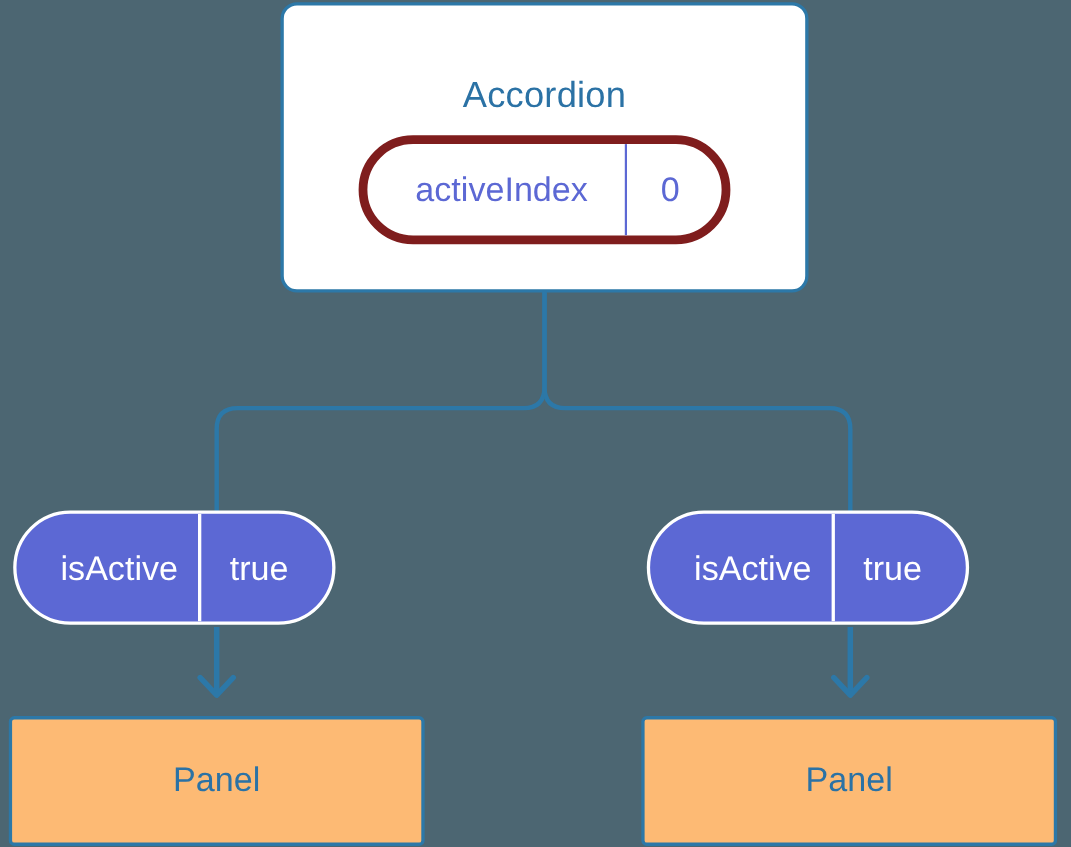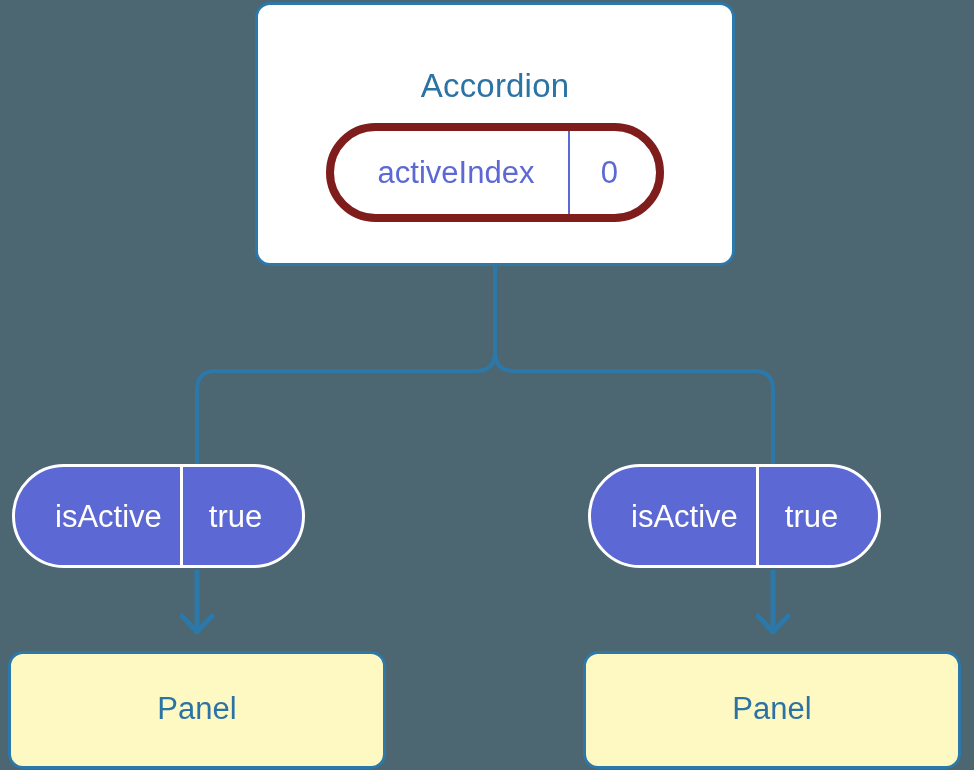--- a/index.html
+++ b/index.html
@@ -115,23 +115,23 @@
   .pill-filled .pill-val {
     border-left: 3px solid #ffffff;
     padding: 0 40px 0 26px;
   }
   #pill-left  { left: 12px;  top: 464px; }
   #pill-right { left: 588px; top: 464px; }
 
   
   .panel-card {
     position: absolute;
-    background: #fef9c3;
+    background: #fdba74;
     border: 3px solid #2c78a8;
-    border-radius: 15px;
+    border-radius: 5px;
     box-sizing: border-box;
     display: flex;
     align-items: center;
     justify-content: center;
   }
   #panel-left  { left: 8px;   top: 651px; width: 378px; height: 118px; }
   #panel-right { left: 583px; top: 651px; width: 378px; height: 118px; }
   .panel-title {
     color: #2b72a5;
     font-size: 31px;

